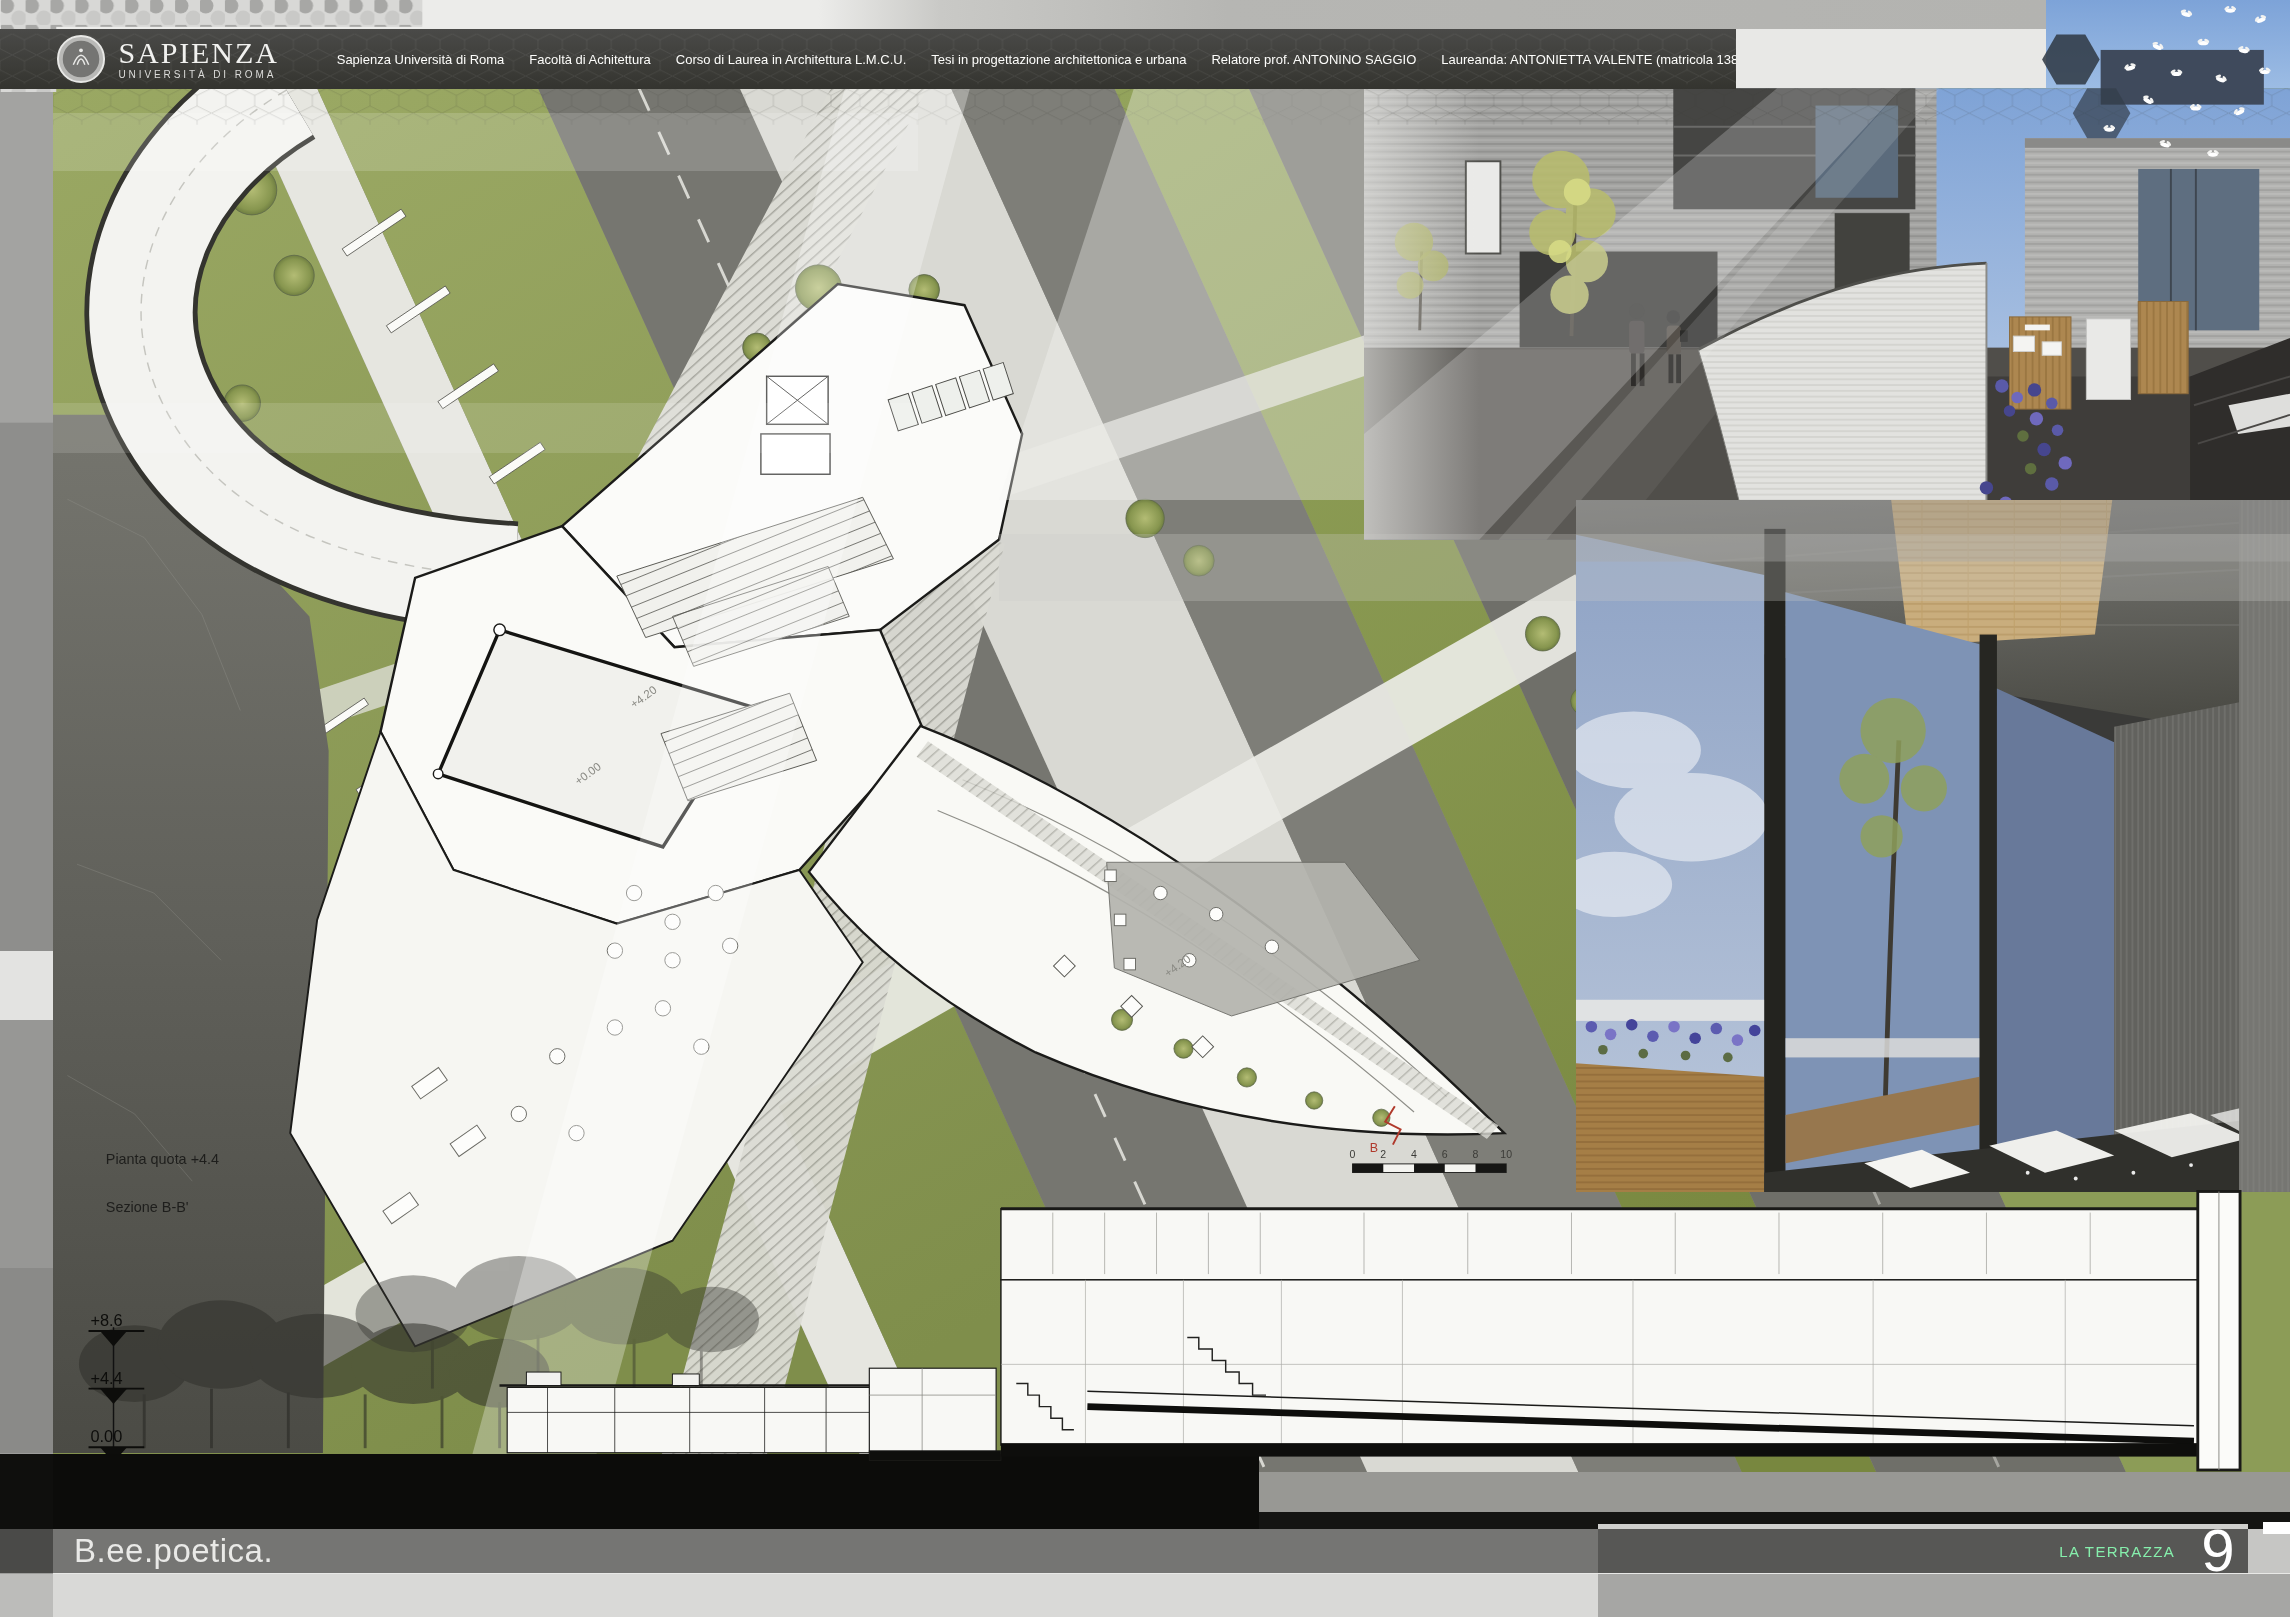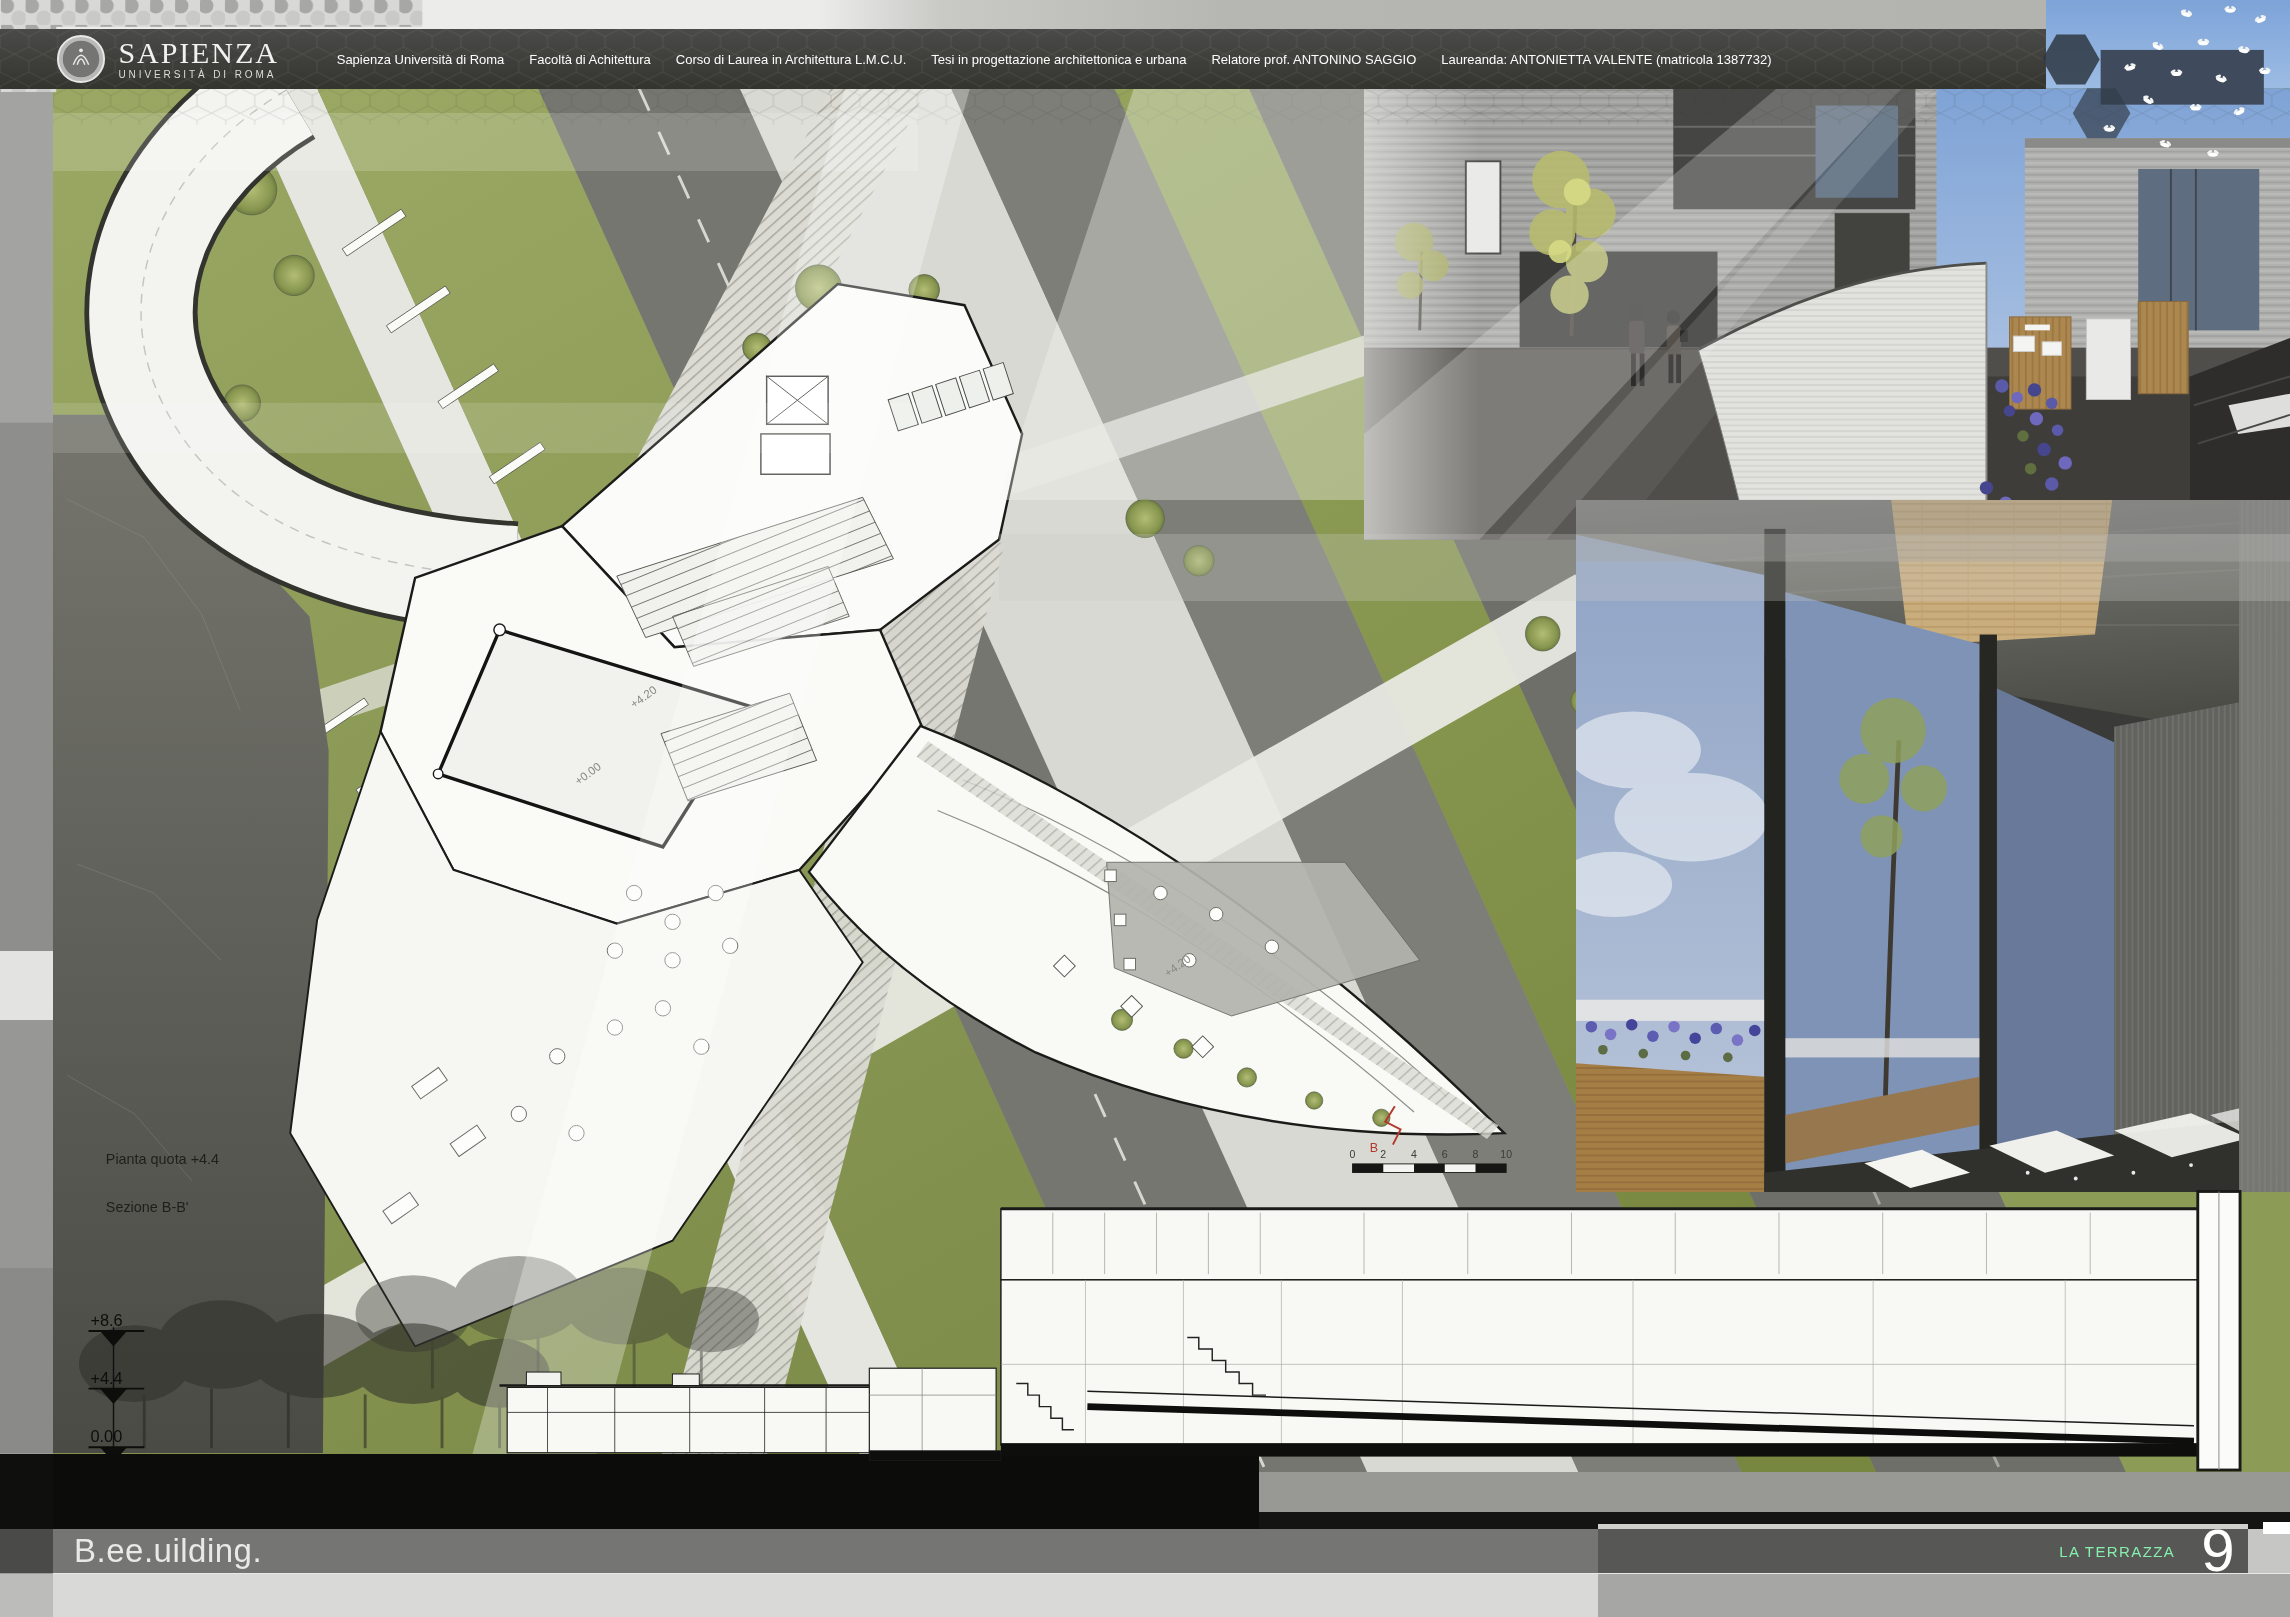--- a/index.html
+++ b/index.html
@@ -3,21 +3,21 @@
 <meta charset="utf-8">
 <style>
   html,body{margin:0;padding:0;background:#6f6f6d;}
   .sheet{position:relative;width:2290px;height:1618px;overflow:hidden;background:#E8E8E6;
          font-family:"Liberation Sans",sans-serif;}
   .abs{position:absolute;}
   svg{display:block;}
   svg text{font-family:"Liberation Sans",sans-serif;}
   
   .top-strip{left:0;top:0;width:2046px;height:29px;background:linear-gradient(90deg,#ECECEA 0 40%,#C9C9C6 46%,#B6B6B3 60%,#B3B3B0 100%);}
-  .header-bar{left:0;top:29px;width:2046px;height:60px;background:linear-gradient(#4A4A48,#34342F);
+  .header-bar{left:0;top:29px;width:1736px;height:60px;background:linear-gradient(#4A4A48,#34342F);
               display:flex;align-items:center;overflow:hidden;}
   .logo-wrap{margin-left:56px;display:flex;align-items:center;gap:12.5px;position:relative;z-index:2;}
   .logo-title{font-family:"Liberation Serif",serif;font-size:30px;letter-spacing:1.9px;color:#F1F1EF;line-height:1;}
   .logo-sub{font-size:10px;letter-spacing:2.9px;color:#DCDCDA;margin-top:1px;}
   .header-info{margin-left:58px;display:flex;gap:25px;font-size:13px;color:#FDFDFB;white-space:nowrap;position:relative;z-index:2;}
   .hex-cover{position:absolute;left:0;top:0;width:100%;height:100%;z-index:1;}
   
   .ov{pointer-events:none;}
   
   .footer-gray{left:53px;top:1529px;width:1545px;height:44px;background:#757573;display:flex;align-items:center;}
@@ -635,21 +635,21 @@
     <use href="#bee" x="110" y="100" transform="rotate(30 115 105)"></use>
     <use href="#bee" x="160" y="108"></use>
     <use href="#bee" x="206" y="112" transform="rotate(-25 211 117)"></use>
     <use href="#bee" x="70" y="130"></use>
     <use href="#bee" x="128" y="146" transform="rotate(15 133 151)"></use>
     <use href="#bee" x="178" y="156"></use>
   </svg>
 
   <div class="abs" style="left:53px;top:1529px;width:17.3px;height:44px;background:#3A3A38;"></div>
   <div class="abs footer-gray">
-    <div class="proj-title">B.ee.uilding.</div>
+    <div class="proj-title">B.ee.poetica.</div>
   </div>
   <div class="abs ov" style="left:1598px;top:1524px;width:650px;height:5.8px;background:#CFCFCC;"></div>
   <div class="abs footer-dark">
     <div class="sheet-name">LA TERRAZZA</div>
     <div class="page-num">9</div>
   </div>
   <div class="abs" style="left:2248px;top:1529px;width:42px;height:44px;background:#C6C6C4;"></div>
   <div class="abs" style="left:2263px;top:1522px;width:27px;height:11.5px;background:#FFFFFF;"></div>
   <div class="abs" style="left:53px;top:1574px;width:1545px;height:44px;background:#D9D9D7;"></div>
   <div class="abs" style="left:1598px;top:1574px;width:693px;height:44px;background:#A6A6A4;"></div>

